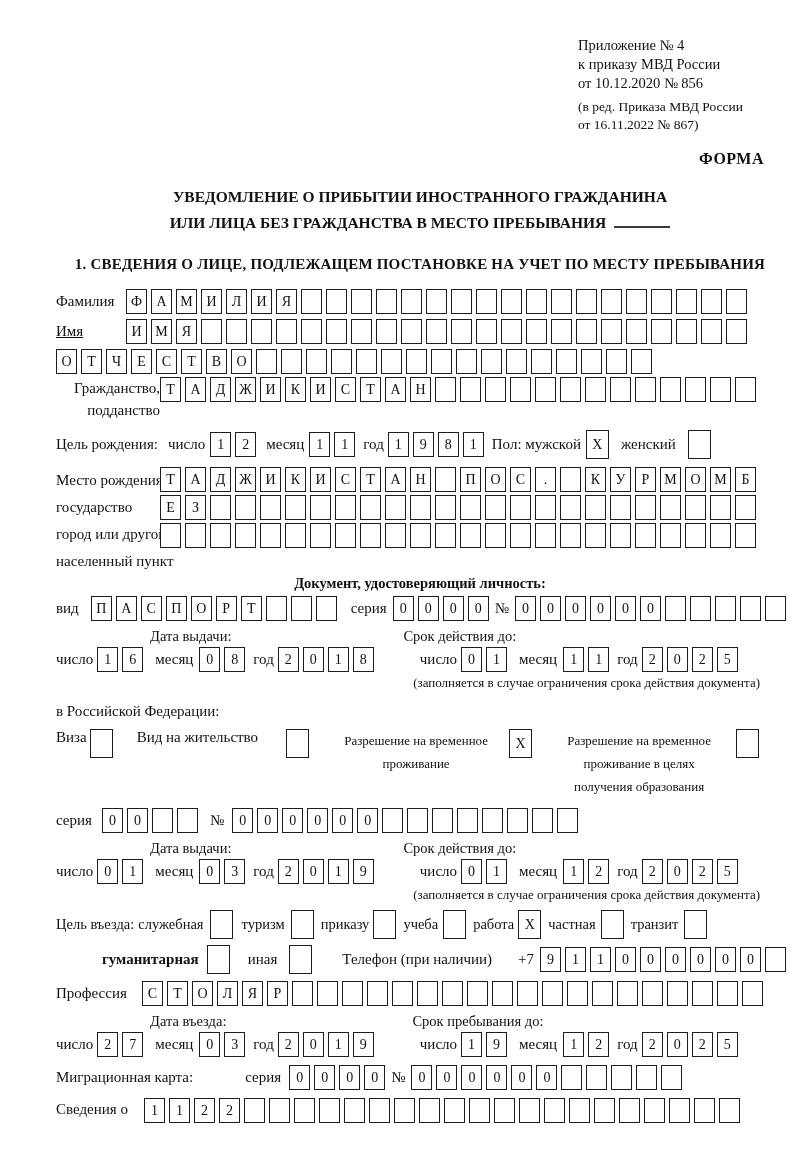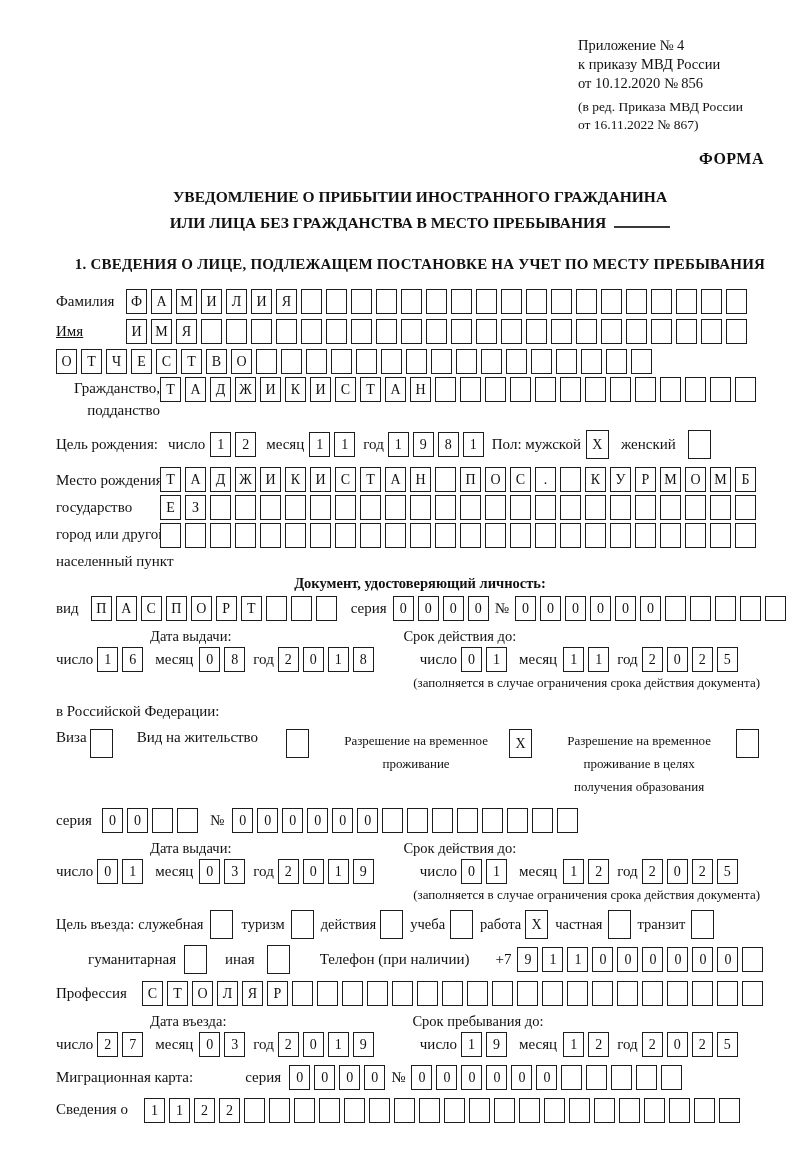--- a/index.html
+++ b/index.html
@@ -487,21 +487,21 @@
   <div class="row" style="margin-top:7px;font-size:14.5px;">
     <span class="lbl" style="margin-right:4px;">Цель въезда:</span>
     <span class="lbl">служебная</span>
     <span class="cells checkbox" style="margin-left:6px;">
         <span class="cell"></span>
       </span>
     <span class="lbl" style="margin-left:5px;">туризм</span>
     <span class="cells checkbox" style="margin-left:6px;">
         <span class="cell"></span>
       </span>
-    <span class="lbl" style="margin-left:3px;">действия</span>
+    <span class="lbl" style="margin-left:3px;">приказу</span>
     <span class="cells checkbox" style="margin-left:4px;">
         <span class="cell"></span>
       </span>
     <span class="lbl" style="margin-left:3px;">учеба</span>
     <span class="cells checkbox" style="margin-left:5px;">
         <span class="cell"></span>
       </span>
     <span class="lbl" style="margin-left:3px;">работа</span>
     <span class="cells checkbox" style="margin-left:4px;">
         <span class="cell">X</span>
@@ -510,21 +510,21 @@
     <span class="cells checkbox" style="margin-left:5px;">
         <span class="cell"></span>
       </span>
     <span class="lbl" style="margin-left:3px;">транзит</span>
     <span class="cells checkbox" style="margin-left:6px;">
         <span class="cell"></span>
       </span>
   </div>
 
   <div class="row" style="margin-top:6px;">
-    <span class="lbl" style="margin-left:32px;">гуманитарная</span>
+    <span class="lbl" style="margin-left:46px;font-weight:bold;">гуманитарная</span>
     <span class="cells checkbox" style="margin-left:8px;">
         <span class="cell"></span>
       </span>
     <span class="lbl" style="margin-left:14px;">иная</span>
     <span class="cells checkbox" style="margin-left:12px;">
         <span class="cell"></span>
       </span>
     <span class="lbl" style="margin-left:26px;">Телефон (при наличии)</span>
     <span class="lbl" style="margin-left:26px;">+7</span>
     <span class="cells" style="margin-left:6px;">

